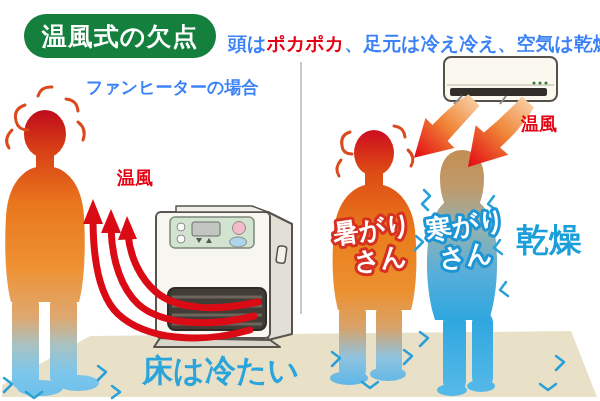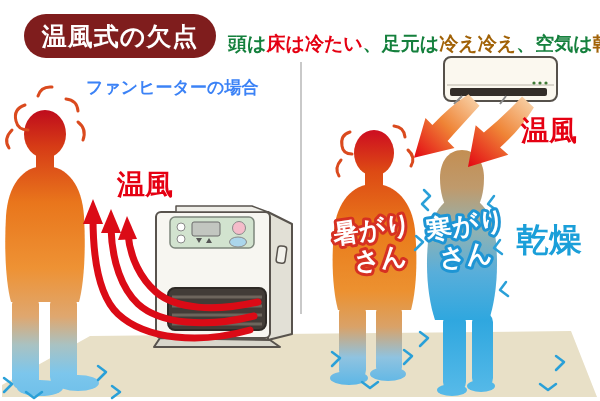--- a/index.html
+++ b/index.html
@@ -3,28 +3,28 @@
 <meta charset="utf-8">
 <style>
   html,body{margin:0;padding:0;background:#fff;}
   .stage{
     position:relative;width:600px;height:401px;background:#ffffff;overflow:hidden;
     font-family:"DejaVu Sans","Liberation Sans",sans-serif;
   }
   .abs{position:absolute;}
   .badge{
     left:24px;top:14px;width:192px;height:44px;border-radius:22px;
-    background:#7f1d1d;display:flex;align-items:center;justify-content:center;
+    background:#15803d;display:flex;align-items:center;justify-content:center;
   }
   .badge span{color:#fff;font-size:25px;font-weight:bold;letter-spacing:1px;}
   .subtitle{left:228px;top:31px;font-size:19px;font-weight:bold;white-space:nowrap;letter-spacing:0;}
-  .c-dark{color:#15803d}.c-red{color:#e50012}.c-blue{color:#a16207}
+  .c-dark{color:#3b82f6}.c-red{color:#e50012}.c-blue{color:#3b82f6}
   .sec-label{font-size:17px;font-weight:bold;color:#3b82f6;white-space:nowrap;}
   .divider{left:300px;top:62px;width:1.5px;height:252px;background:#c9c9c9;}
-  .warm-label{font-size:28px;font-weight:bold;color:#e50012;white-space:nowrap;font-family:Liberation Serif, serif;}
+  .warm-label{font-size:18px;font-weight:bold;color:#e50012;white-space:nowrap;font-family:Liberation Serif, serif;}
   .floor-label{left:142px;top:350px;font-size:31px;font-weight:bold;color:#2aa5dc;white-space:nowrap;}
   .dry-label{left:516px;top:218px;font-size:33px;font-weight:bold;color:#1b9fd9;white-space:nowrap;}
   svg{position:absolute;left:0;top:0;}
   svg text{font-family:"DejaVu Sans","Liberation Sans",sans-serif;}
 </style>
 </head>
 <body>
 
 <div class="stage">
 
@@ -188,24 +188,25 @@
     </g>
   </svg>
 
   <div class="abs divider"></div>
 
   <div class="abs badge">
     <span>温風式の欠点</span>
   </div>
 
   <div class="abs subtitle">
-    <span class="c-dark">頭は</span><span class="c-red">床は冷たい</span><span class="c-dark">、足元は</span><span class="c-blue">冷え冷え</span><span class="c-dark">、空気は</span><span class="c-blue">乾燥</span>
+    <span class="c-dark">頭は</span><span class="c-red">ポカポカ</span><span class="c-dark">、足元は</span><span class="c-blue">冷え冷え</span><span class="c-dark">、空気は</span><span class="c-blue">乾燥</span>
   </div>
 
   <div class="abs sec-label" style="left:86px;top:76px;">ファンヒーターの場合</div>
 
   <div class="abs warm-label" style="left:117px;top:166px;">温風</div>
   <div class="abs warm-label" style="left:521px;top:112px;">温風</div>
 
+  <div class="abs floor-label">床は冷たい</div>
 
   <div class="abs dry-label">乾燥</div>
 
 </div>
 
 </body></html>

